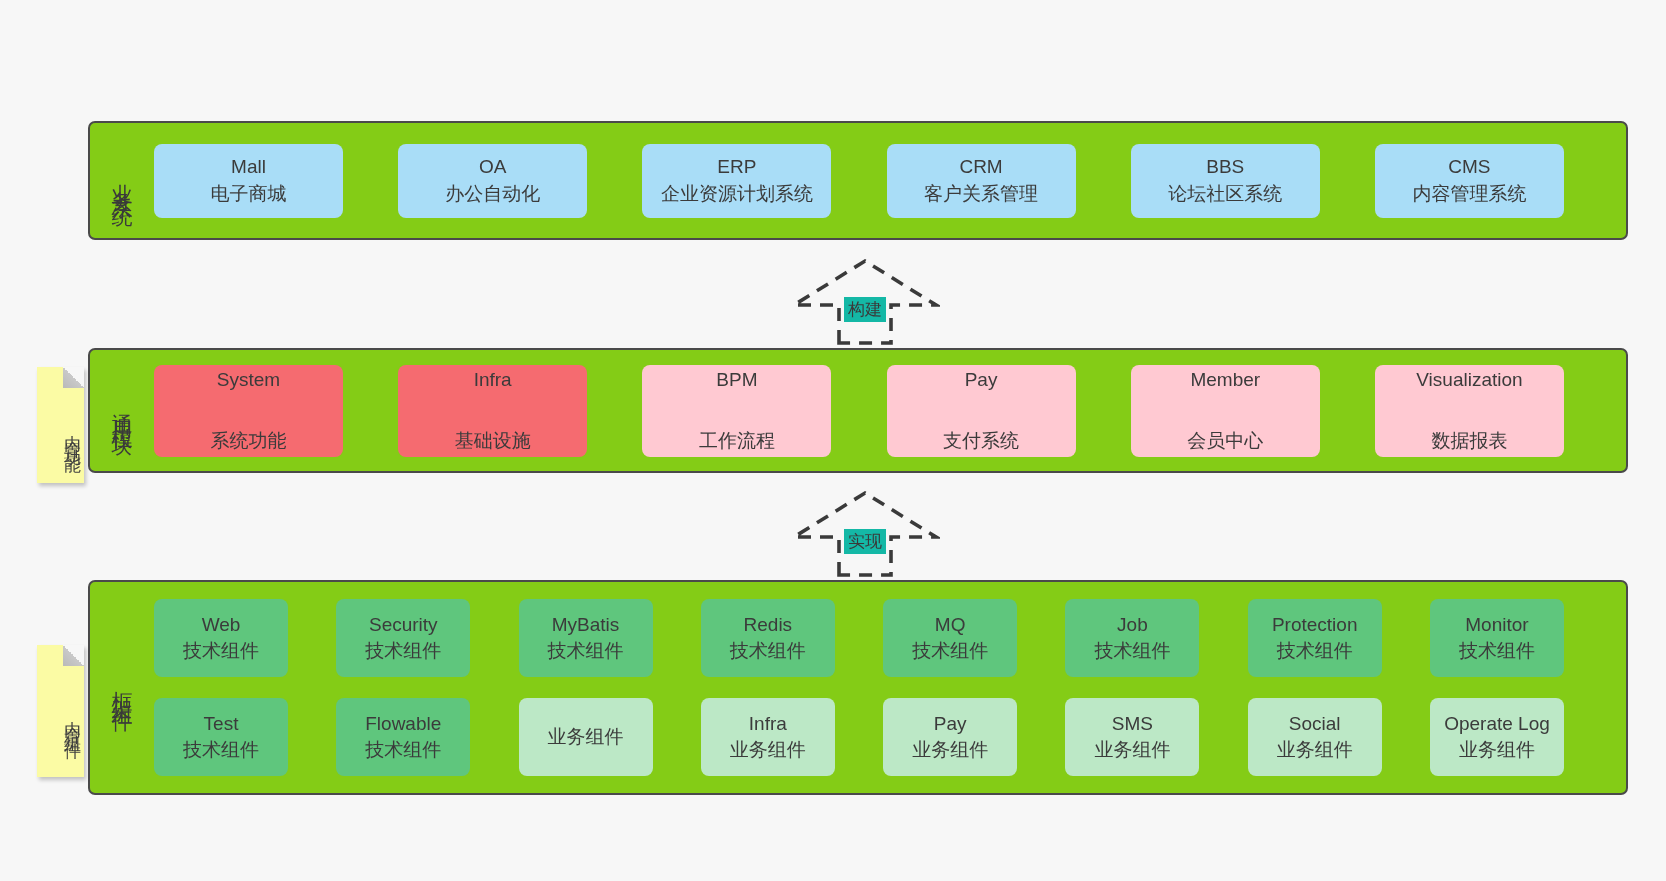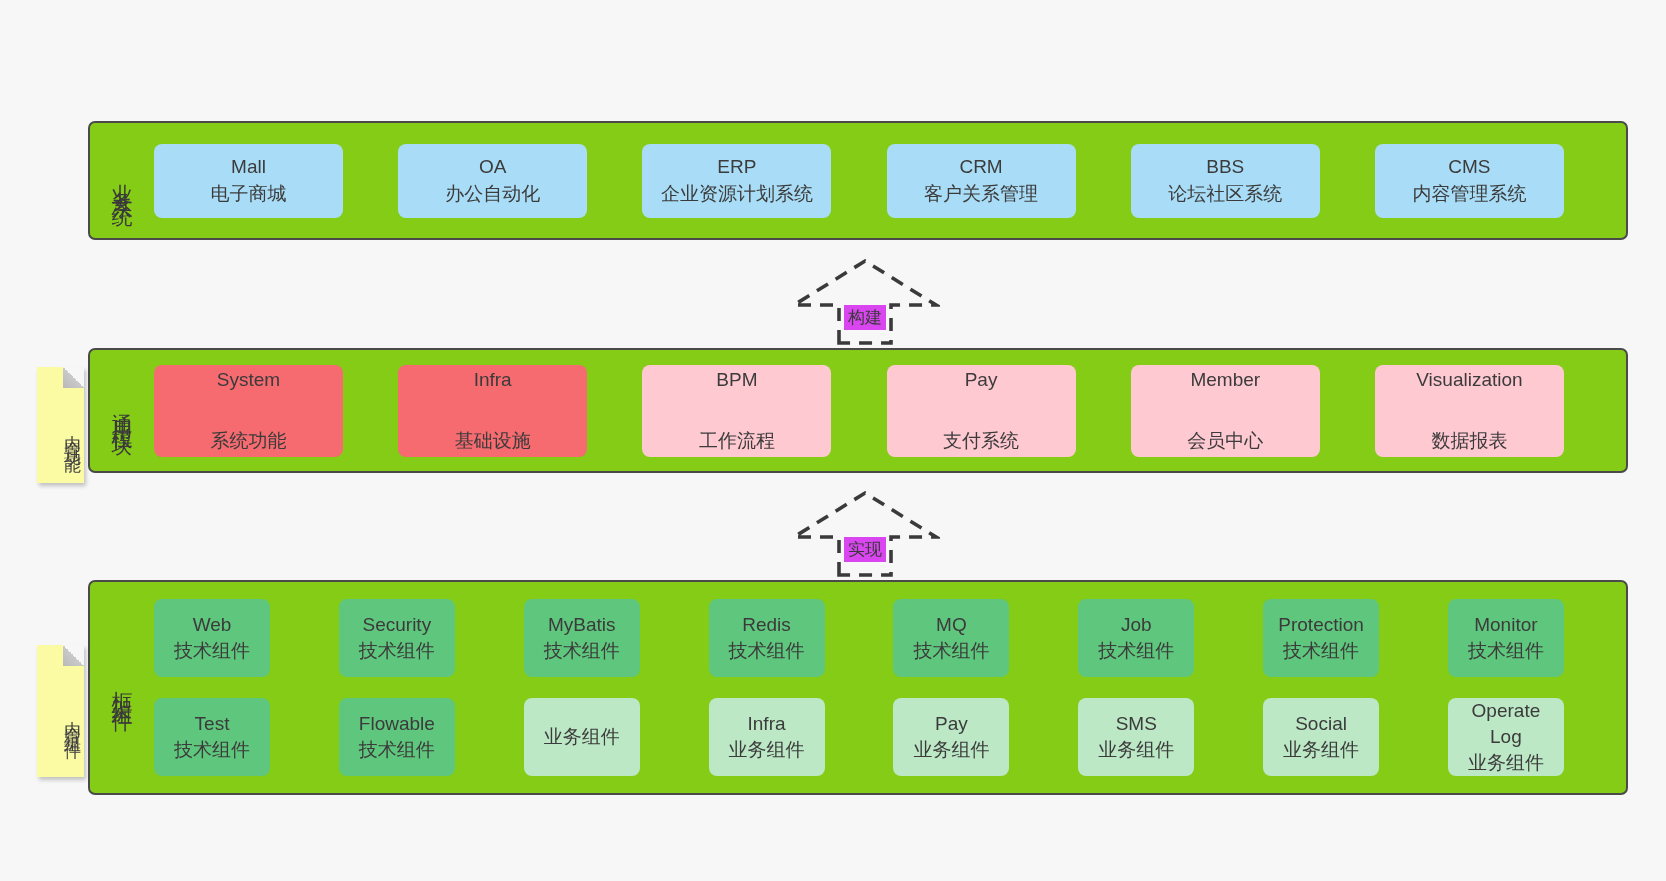--- a/index.html
+++ b/index.html
@@ -60,21 +60,21 @@
     flex-direction:column;
     justify-content:center;
     align-items:center;
     text-align:center;
     font-size:19px;
     line-height:1.38;
     padding:2px 10px;
   }
   .row-six  .box { width:189px; height:74px; }
   #layer-modules .box { height:92px;justify-content:space-between; }
-  .row-eight .box { width:116px; height:78px;border-radius:8px; }
+  .row-eight .box { width:134px; height:78px;border-radius:8px; }
 
   .v-blue        { background:#a9ddf7; }
   .v-red         { background:#f56b70; }
   .v-pink        { background:#ffc9d2; }
   .v-green       { background:#5fc67d; }
   .v-green-light { background:#bce8c6; }
 
   
   .sticky {
     position:absolute;
@@ -107,23 +107,23 @@
     width:150px;
     height:90px;
     left:790px;
   }
   #arrow-build     { top:255px; }
   #arrow-implement { top:487px; }
   .arrow svg { position:absolute; inset:0; }
   .arrow-label {
     position:absolute;
     left:50%;
-    top:50px;
+    top:42px;
     transform:translateX(-50%);
-    background:#d946ef;
+    background:#14b8a6;
     padding:1px 4px;
     font-size:17px;
     color:#3a3a3a;
     white-space:nowrap;
   }
 </style>
 </head>
 <body>
 
 <div class="canvas">

